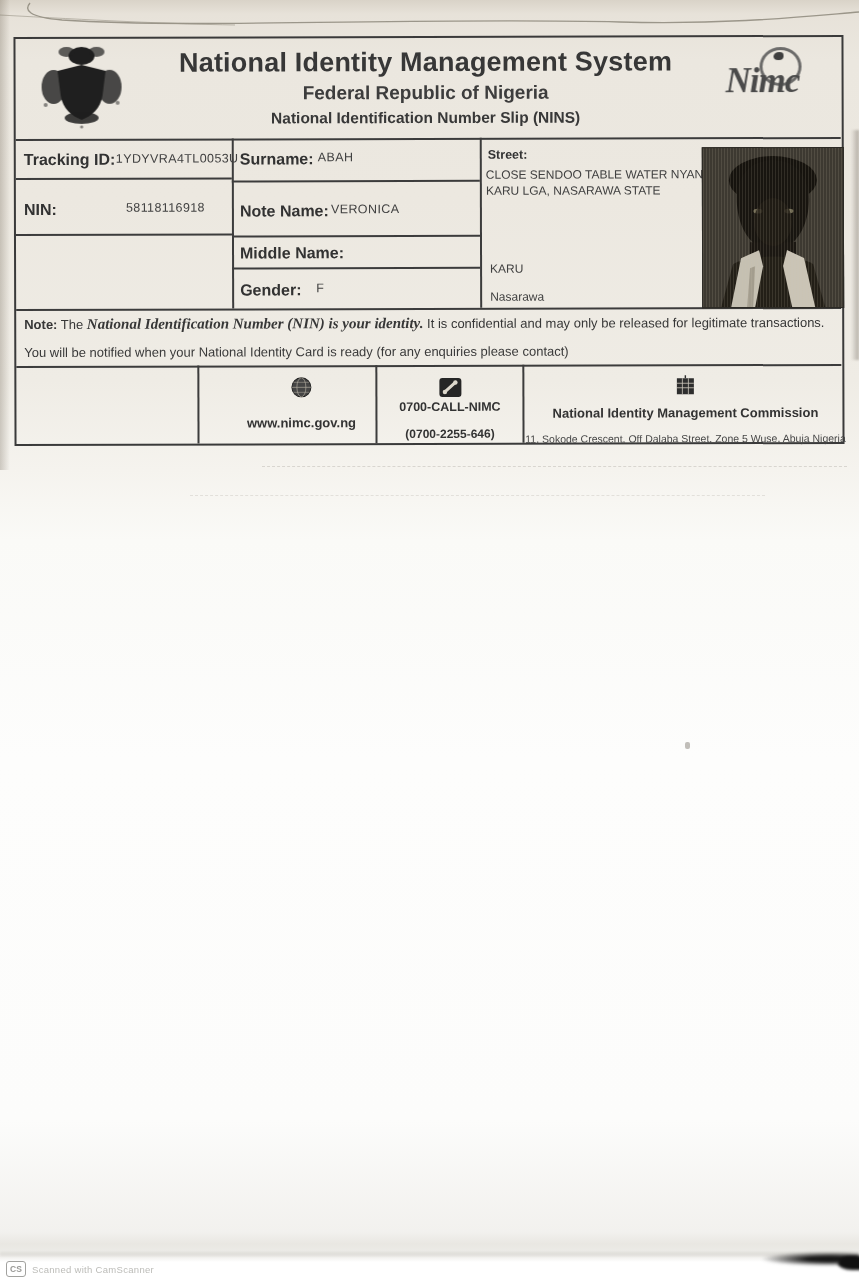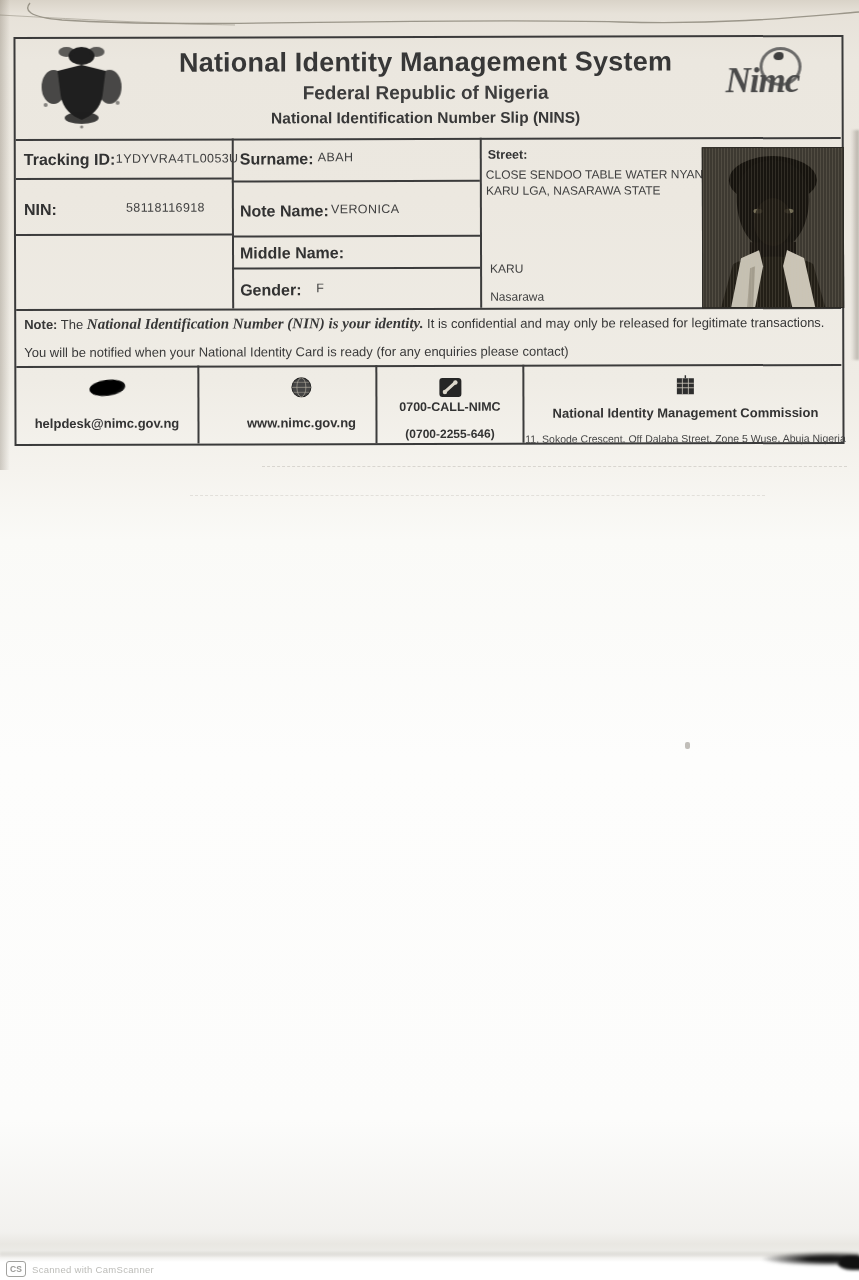--- a/index.html
+++ b/index.html
@@ -182,26 +182,20 @@
       <span class="note-emph">National Identification Number (NIN) is your identity.</span>
       <span>It is confidential and may only be released for legitimate transactions.</span>
     </div>
     <div class="note-line2">You will be notified when your National Identity Card is ready  (for any enquiries please contact)</div>
 
     <div class="hline" style="left:0;top:327px;width:825px;"></div>
     <div class="vline" style="left:181px;top:327px;height:78px;"></div>
     <div class="vline" style="left:359px;top:327px;height:78px;"></div>
     <div class="vline" style="left:506px;top:327px;height:78px;"></div>
 
-    <div class="fcell fc1">
-      <div class="ficon">
-          <div class="email-blob"></div>
-        </div>
-      <div class="fmail">helpdesk@nimc.gov.ng</div>
-    </div>
 
     <div class="fcell fc2">
       <div class="ficon">
         <svg width="22" height="22" viewBox="0 0 22 22">
           <circle cx="11" cy="11" r="9.5" fill="#454545" stroke="#222" stroke-width="1"></circle>
           <ellipse cx="11" cy="11" rx="4.5" ry="9.5" fill="none" stroke="#b9b3a5" stroke-width="0.9" opacity="0.7"></ellipse>
           <line x1="1.5" y1="11" x2="20.5" y2="11" stroke="#b9b3a5" stroke-width="0.9" opacity="0.7"></line>
           <line x1="3" y1="6" x2="19" y2="6" stroke="#b9b3a5" stroke-width="0.8" opacity="0.6"></line>
           <line x1="3" y1="16" x2="19" y2="16" stroke="#b9b3a5" stroke-width="0.8" opacity="0.6"></line>
         </svg>

